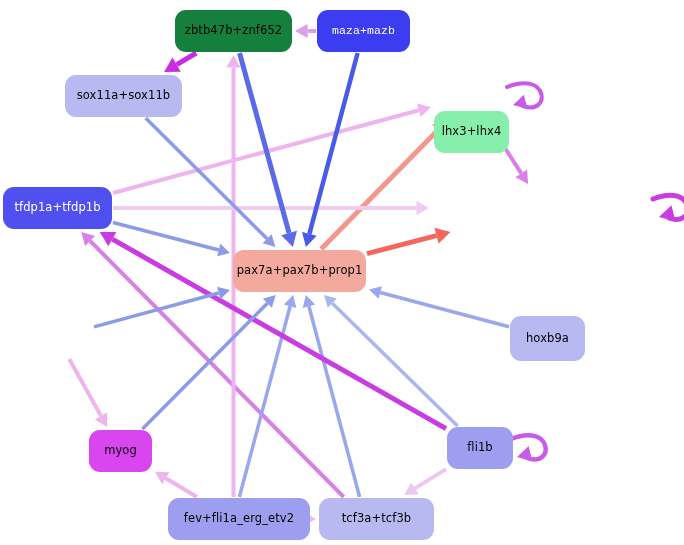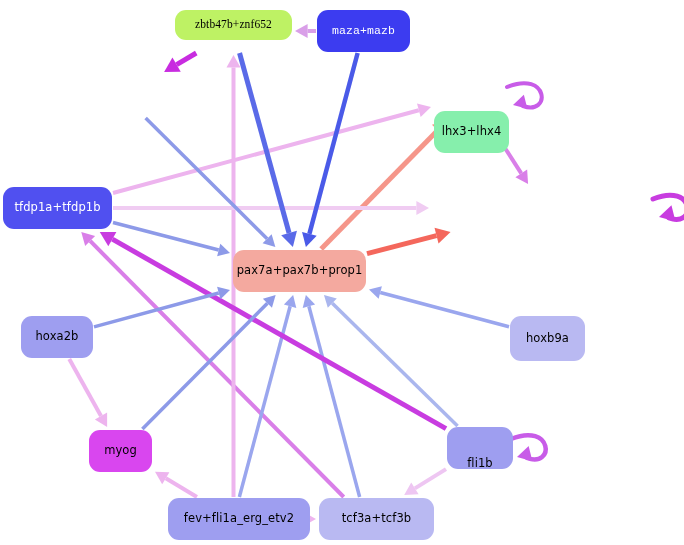--- a/index.html
+++ b/index.html
@@ -157,45 +157,45 @@
       <g>
         <polygon points="305.9,247 302.07209924761304,231.9557219904086 316.7105585825719,235.85931114639763" fill="#4a5ae8"></polygon>
         <line x1="357.6333333333333" y1="53" x2="309.39132891509246" y2="233.9075165684031" stroke="#4a5ae8" stroke-width="4.5" stroke-linecap="butt"></line>
       </g>
       <g>
         <polygon points="295,31 307.6,24 307.6,38" fill="#d99fe8"></polygon>
         <line x1="316" y1="31" x2="307.6" y2="31" stroke="#d99fe8" stroke-width="4" stroke-linecap="butt"></line>
       </g>
     </svg>
   <div id="node-layer">
-      <div class="gnode" style="left: 175px; top: 10px; width: 117px; height: 30px; background: #bef264; color: rgb(0, 0, 0); font-family: Liberation Serif, serif;">
+      <div class="gnode" style="left: 175px; top: 10px; width: 117px; height: 42px; background: #15803d; color: rgb(0, 0, 0);">
         <span class="nlabel">zbtb47b+znf652</span>
       </div>
       <div class="gnode" style="left: 317px; top: 10px; width: 93px; height: 42px; background: rgb(60, 60, 240); color: rgb(255, 255, 255); font-family: Liberation Mono, monospace;">
         <span class="nlabel">maza+mazb</span>
       </div>
+      <div class="gnode" style="left: 65px; top: 75px; width: 117px; height: 42px; background: rgb(185, 185, 242); color: rgb(0, 0, 0);">
+        <span class="nlabel">sox11a+sox11b</span>
+      </div>
       <div class="gnode" style="left: 434px; top: 75px; width: 75px; height: 42px; background: #86efac; color: rgb(0, 0, 0); margin-top: 36px;">
         <span class="nlabel">lhx3+lhx4</span>
       </div>
       <div class="gnode" style="left: 3px; top: 187px; width: 109px; height: 42px; background: rgb(80, 80, 240); color: rgb(255, 255, 255);">
         <span class="nlabel">tfdp1a+tfdp1b</span>
       </div>
       <div class="gnode" style="left: 233px; top: 250px; width: 133px; height: 42px; background: rgb(244, 169, 159); color: rgb(0, 0, 0);">
         <span class="nlabel">pax7a+pax7b+prop1</span>
       </div>
-      <div class="gnode" style="left: 21px; top: 316px; width: 72px; height: 42px; background: rgb(158, 158, 240); color: rgb(0, 0, 0);">
-        <span class="nlabel">hoxa2b</span>
-      </div>
       <div class="gnode" style="left: 510px; top: 316px; width: 75px; height: 45px; background: rgb(185, 185, 242); color: rgb(0, 0, 0);">
         <span class="nlabel">hoxb9a</span>
       </div>
       <div class="gnode" style="left: 89px; top: 430px; width: 63px; height: 42px; background: #d946ef; color: rgb(0, 0, 0);">
         <span class="nlabel">myog</span>
       </div>
-      <div class="gnode" style="left: 447px; top: 427px; width: 66px; height: 42px; background: rgb(158, 158, 240); color: rgb(0, 0, 0); align-items: flex-end;">
+      <div class="gnode" style="left: 447px; top: 427px; width: 66px; height: 42px; background: rgb(158, 158, 240); color: rgb(0, 0, 0);">
         <span class="nlabel">fli1b</span>
       </div>
       <div class="gnode" style="left: 168px; top: 498px; width: 142px; height: 42px; background: rgb(158, 158, 240); color: rgb(0, 0, 0);">
         <span class="nlabel">fev+fli1a_erg_etv2</span>
       </div>
       <div class="gnode" style="left: 319px; top: 498px; width: 115px; height: 42px; background: rgb(185, 185, 242); color: rgb(0, 0, 0);">
         <span class="nlabel">tcf3a+tcf3b</span>
       </div>
     </div>
 </div>

